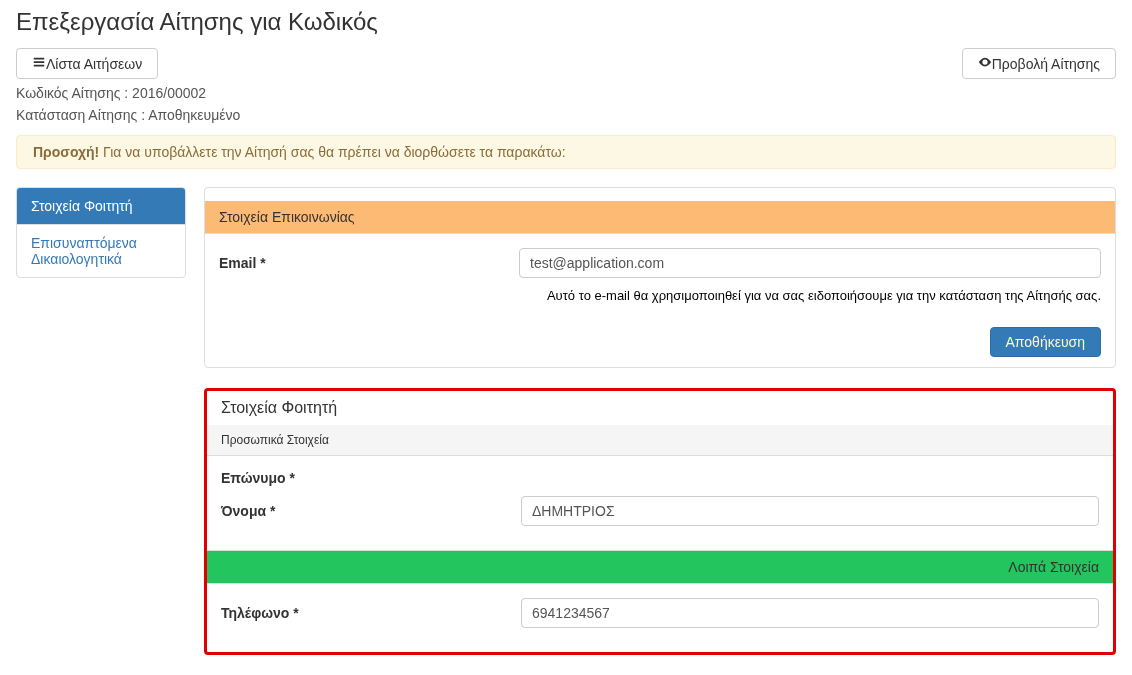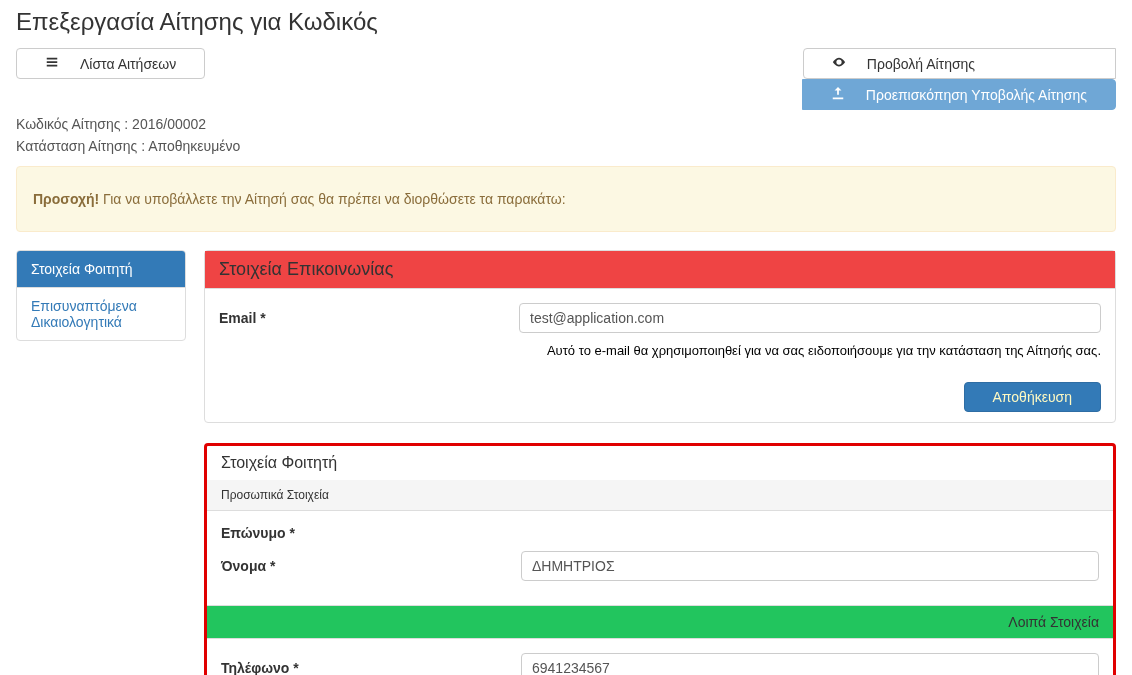--- a/index.html
+++ b/index.html
@@ -22,25 +22,25 @@
       justify-content: space-between;
       align-items: flex-start;
       margin-bottom: 6px;
     }
     .btn {
       display: inline-flex;
       align-items: center;
       border: 1px solid #ccc;
       border-radius: 4px;
       background: #fff;
-      padding: 6px 28px;
+      padding: 6px 15px;
       font-size: 14px;
       cursor: pointer;
       color: #333;
-      gap: 21px;
+      gap: 0;
     }
     .btn-primary {
       background: #337ab7;
       border-color: #2e6da4;
       color: #fef9c3;
       justify-content: flex-end;
     }
     .btn-primary-light {
       background: #6fa7d6;
       border-color: #6fa7d6;
@@ -49,21 +49,21 @@
     .btn svg { width: 14px; height: 14px; fill: currentColor; }
     .btn-group { display: inline-flex; flex-direction: column; }
     .btn-group .btn { border-radius: 0; margin-left: -1px; }
     .btn-group .btn:first-child { border-top-left-radius: 4px; border-bottom-left-radius: 4px; margin-left:0; }
     .btn-group .btn:last-child { border-top-right-radius: 4px; border-bottom-right-radius: 4px; }
     .meta-line { color: #555; font-size: 14px; margin-bottom: 6px; }
     .alert {
       background: #fcf8e3;
       border: 1px solid #faebcc;
       color: #8a6d3b;
-      padding: 24px 16px;
+      padding: 8px 16px;
       border-radius: 4px;
       margin-top: 12px;
       margin-bottom: 18px;
     }
     .alert strong { color: #8a6d3b; }
     .alert ul { margin: 6px 0 0 24px; }
     .alert li { margin-bottom: 2px; }
     .layout { display: flex; gap: 18px; align-items: flex-start; }
     .sidebar {
       width: 170px;
@@ -85,25 +85,26 @@
       color: #fff;
     }
     .main { flex: 1; }
     .panel {
       border: 1px solid #ddd;
       border-radius: 4px;
       margin-bottom: 20px;
       background: #fff;
     }
     .panel-heading {
-      background: #ef4444;
-      border-bottom: 1px solid #ddd;
-      padding: 8px 14px;
-      font-size: 18px;
-      color: #333;
+      background: #fdba74;
+      border-bottom: 1px solid #ddd;
+      padding: 8px 14px;
+      font-size: 14px;
+      color: #333;
+      margin-top: 13px;
     }
     .panel-subheading {
       background: #f5f5f5;
       border-bottom: 1px solid #ddd;
       padding: 8px 14px;
       font-size: 12px;
       color: #333;
       font-weight: 500;
     }
     .panel-subheading-inner {
@@ -173,28 +174,20 @@
   </button>
   <div class="btn-group">
     <button class="btn">
       <span>
         <svg viewBox="0 0 16 16">
             <path d="M8 3C4 3 1 8 1 8s3 5 7 5 7-5 7-5-3-5-7-5zm0 8a3 3 0 110-6 3 3 0 010 6z"></path>
           </svg>
       </span>
       <span>Προβολή Αίτησης</span>
     </button>
-    <button class="btn btn-primary-light">
-      <span>
-        <svg viewBox="0 0 16 16">
-            <path d="M8 1l4 4h-3v5H7V5H4l4-4zM2 13h12v2H2v-2z"></path>
-          </svg>
-      </span>
-      <span>Προεπισκόπηση Υποβολής Αίτησης</span>
-    </button>
   </div>
 </div>
 
 <div class="meta-line">
   <span>Κωδικός Αίτησης : </span><span>2016/00002</span>
 </div>
 <div class="meta-line">
   <span>Κατάσταση Αίτησης : </span><span>Αποθηκευμένο</span>
 </div>
 

